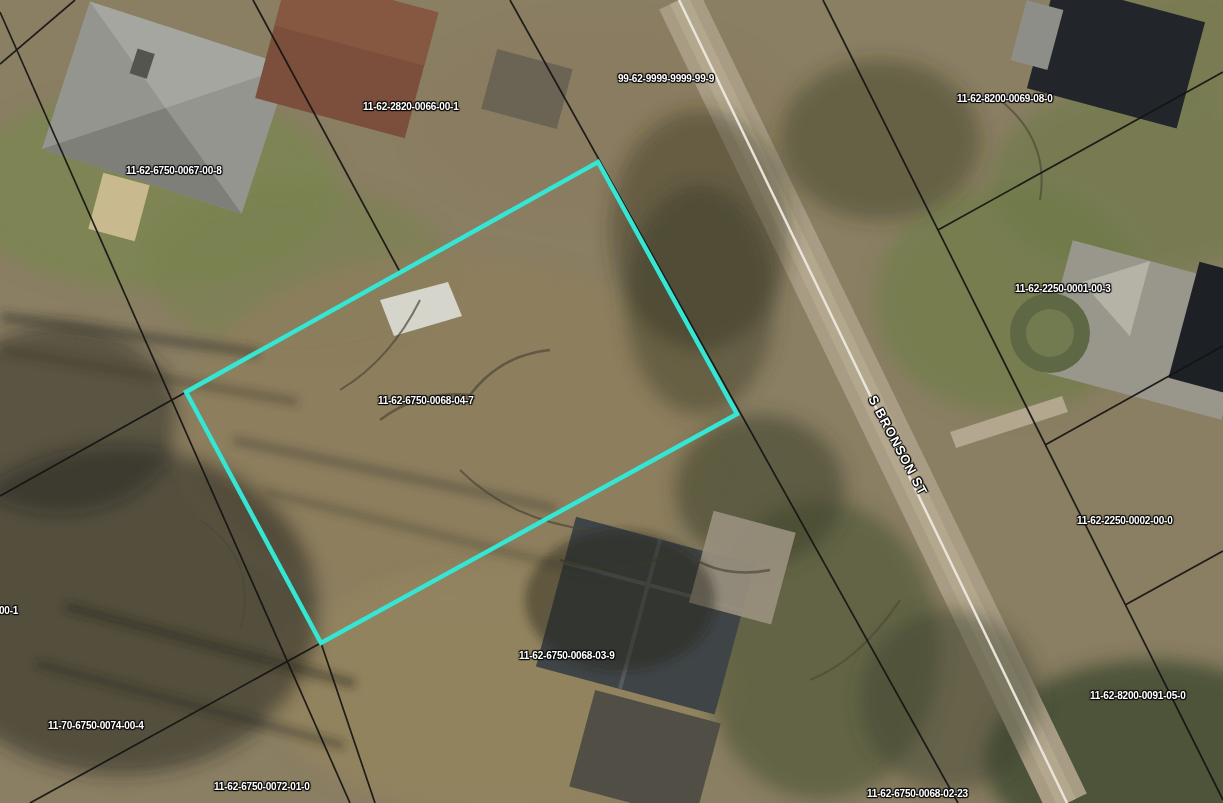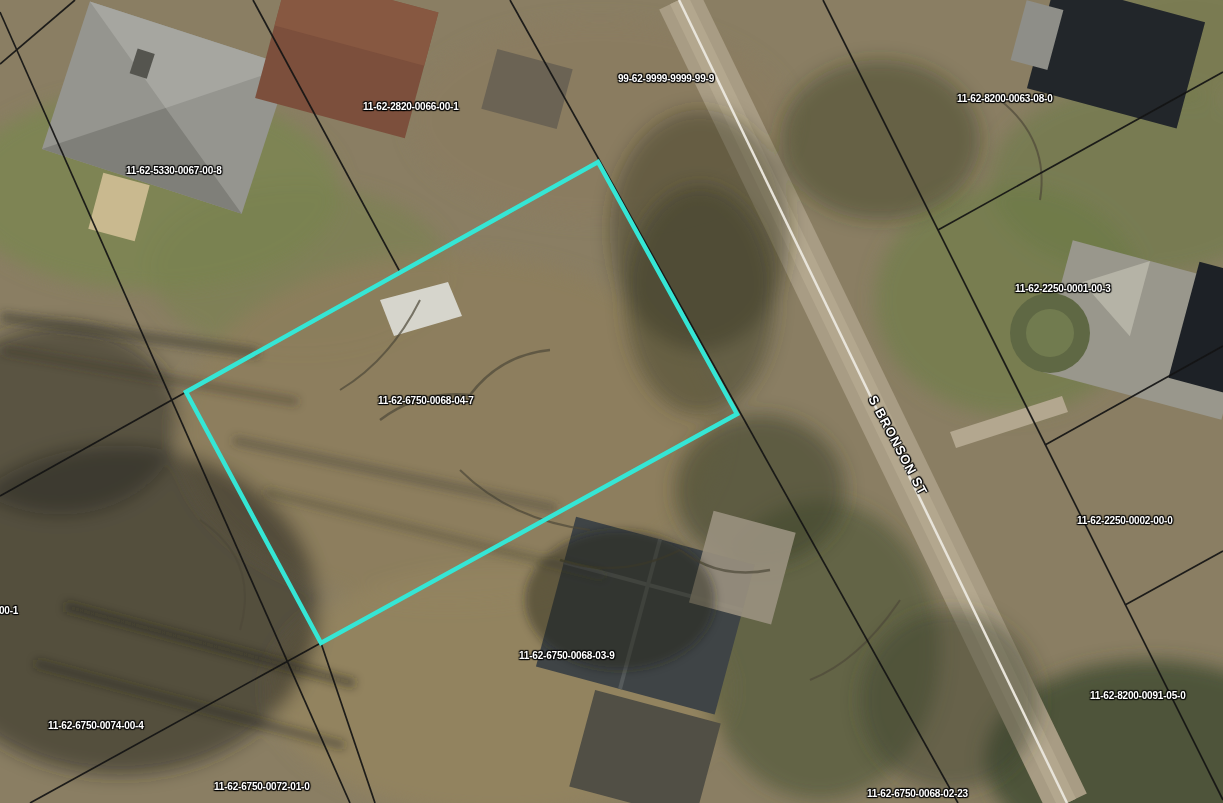--- a/index.html
+++ b/index.html
@@ -150,27 +150,27 @@
       <line x1="1125" y1="605" x2="1223" y2="551"></line>
     </g>
 
     <line x1="679" y1="0" x2="1067" y2="803" stroke="#e8e4da" stroke-width="2.5"></line>
 
     <polygon points="598,162 737,414 321,643 186,392" fill="none" stroke="#35e6d5" stroke-width="4.5" stroke-linejoin="miter"></polygon>
   </svg>
 
   <div class="plabel" style="left:363px;top:101px">11-62-2820-0066-00-1</div>
   <div class="plabel" style="left:618px;top:73px">99-62-9999-9999-99-9</div>
-  <div class="plabel" style="left:957px;top:93px">11-62-8200-0063-08-0</div>
-  <div class="plabel" style="left:126px;top:165px">11-62-5330-0067-00-8</div>
+  <div class="plabel" style="left:957px;top:93px">11-62-8200-0069-08-0</div>
+  <div class="plabel" style="left:126px;top:165px">11-62-6750-0067-00-8</div>
   <div class="plabel" style="left:1015px;top:283px">11-62-2250-0001-00-3</div>
   <div class="plabel" style="left:378px;top:395px">11-62-6750-0068-04-7</div>
   <div class="plabel" style="left:1077px;top:515px">11-62-2250-0002-00-0</div>
   <div class="plabel" style="left:-1px;top:605px;width:32px">00-1</div>
   <div class="plabel" style="left:519px;top:650px">11-62-6750-0068-03-9</div>
   <div class="plabel" style="left:1090px;top:690px">11-62-8200-0091-05-0</div>
-  <div class="plabel" style="left:48px;top:720px">11-62-6750-0074-00-4</div>
+  <div class="plabel" style="left:48px;top:720px">11-70-6750-0074-00-4</div>
   <div class="plabel" style="left:214px;top:781px">11-62-6750-0072-01-0</div>
   <div class="plabel" style="left:867px;top:788px">11-62-6750-0068-02-23</div>
 
   <div class="street" style="left:838px;top:438px">S BRONSON ST</div>
 
 </div>
 
 </body></html>

